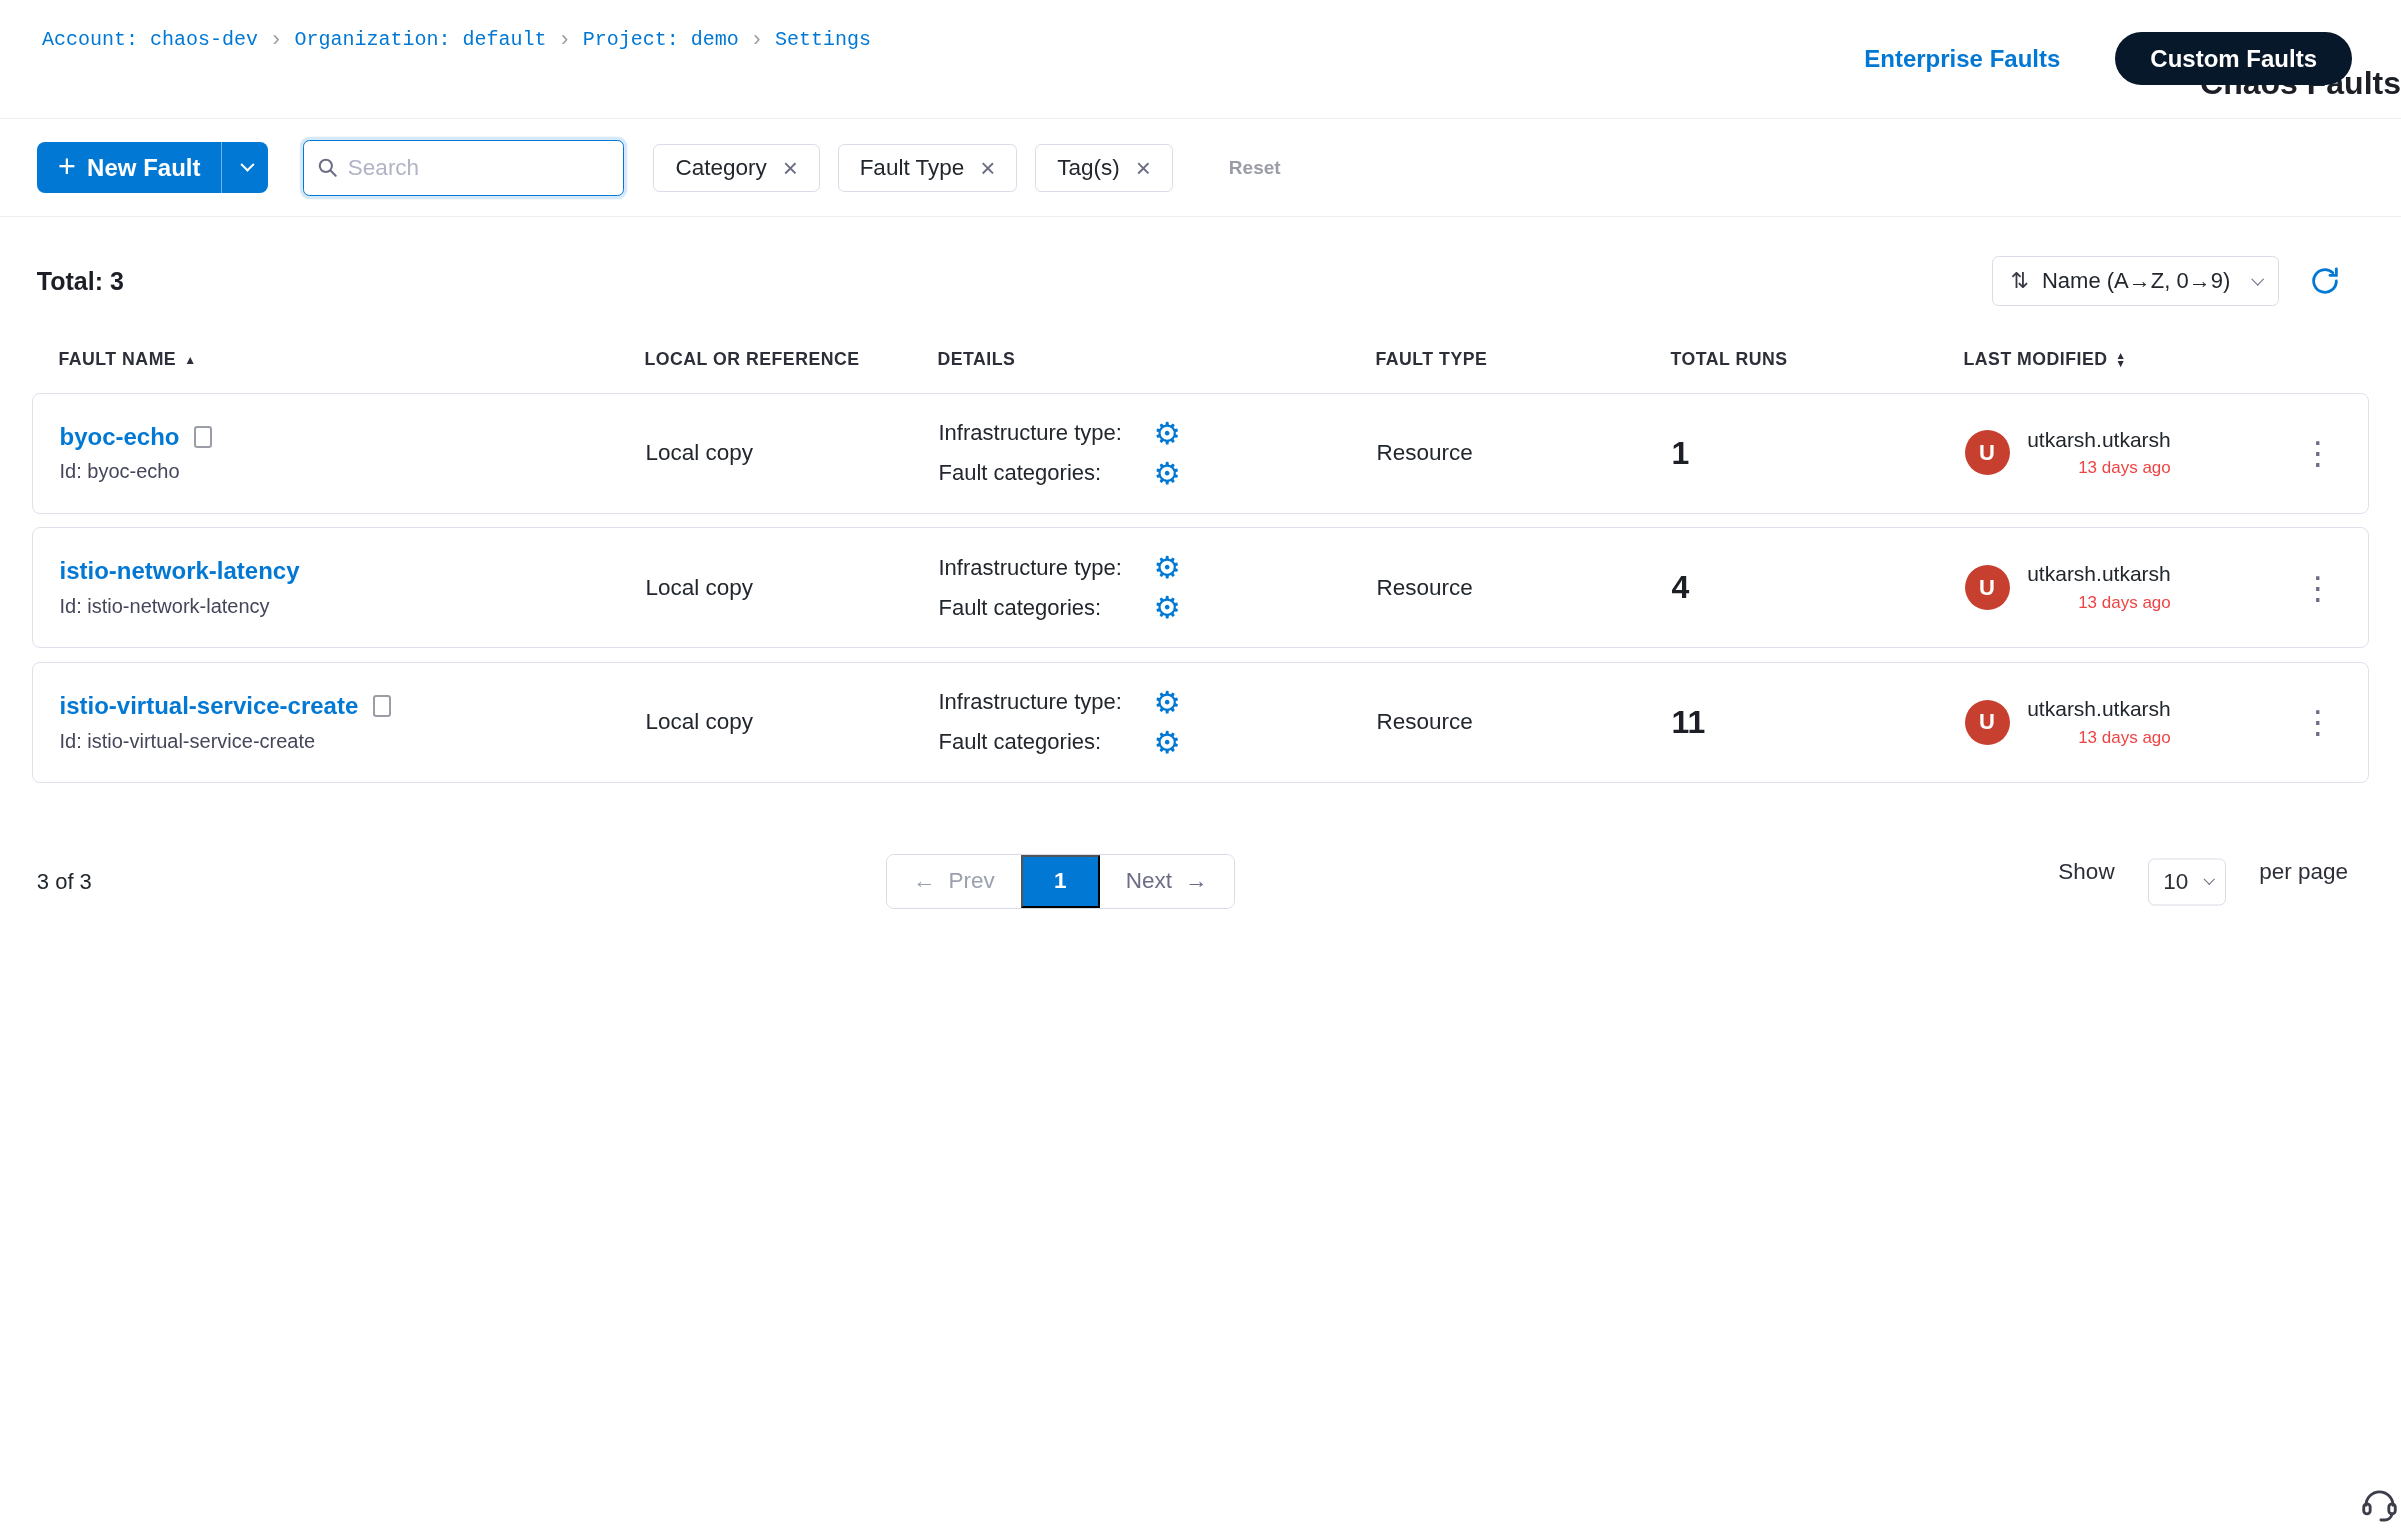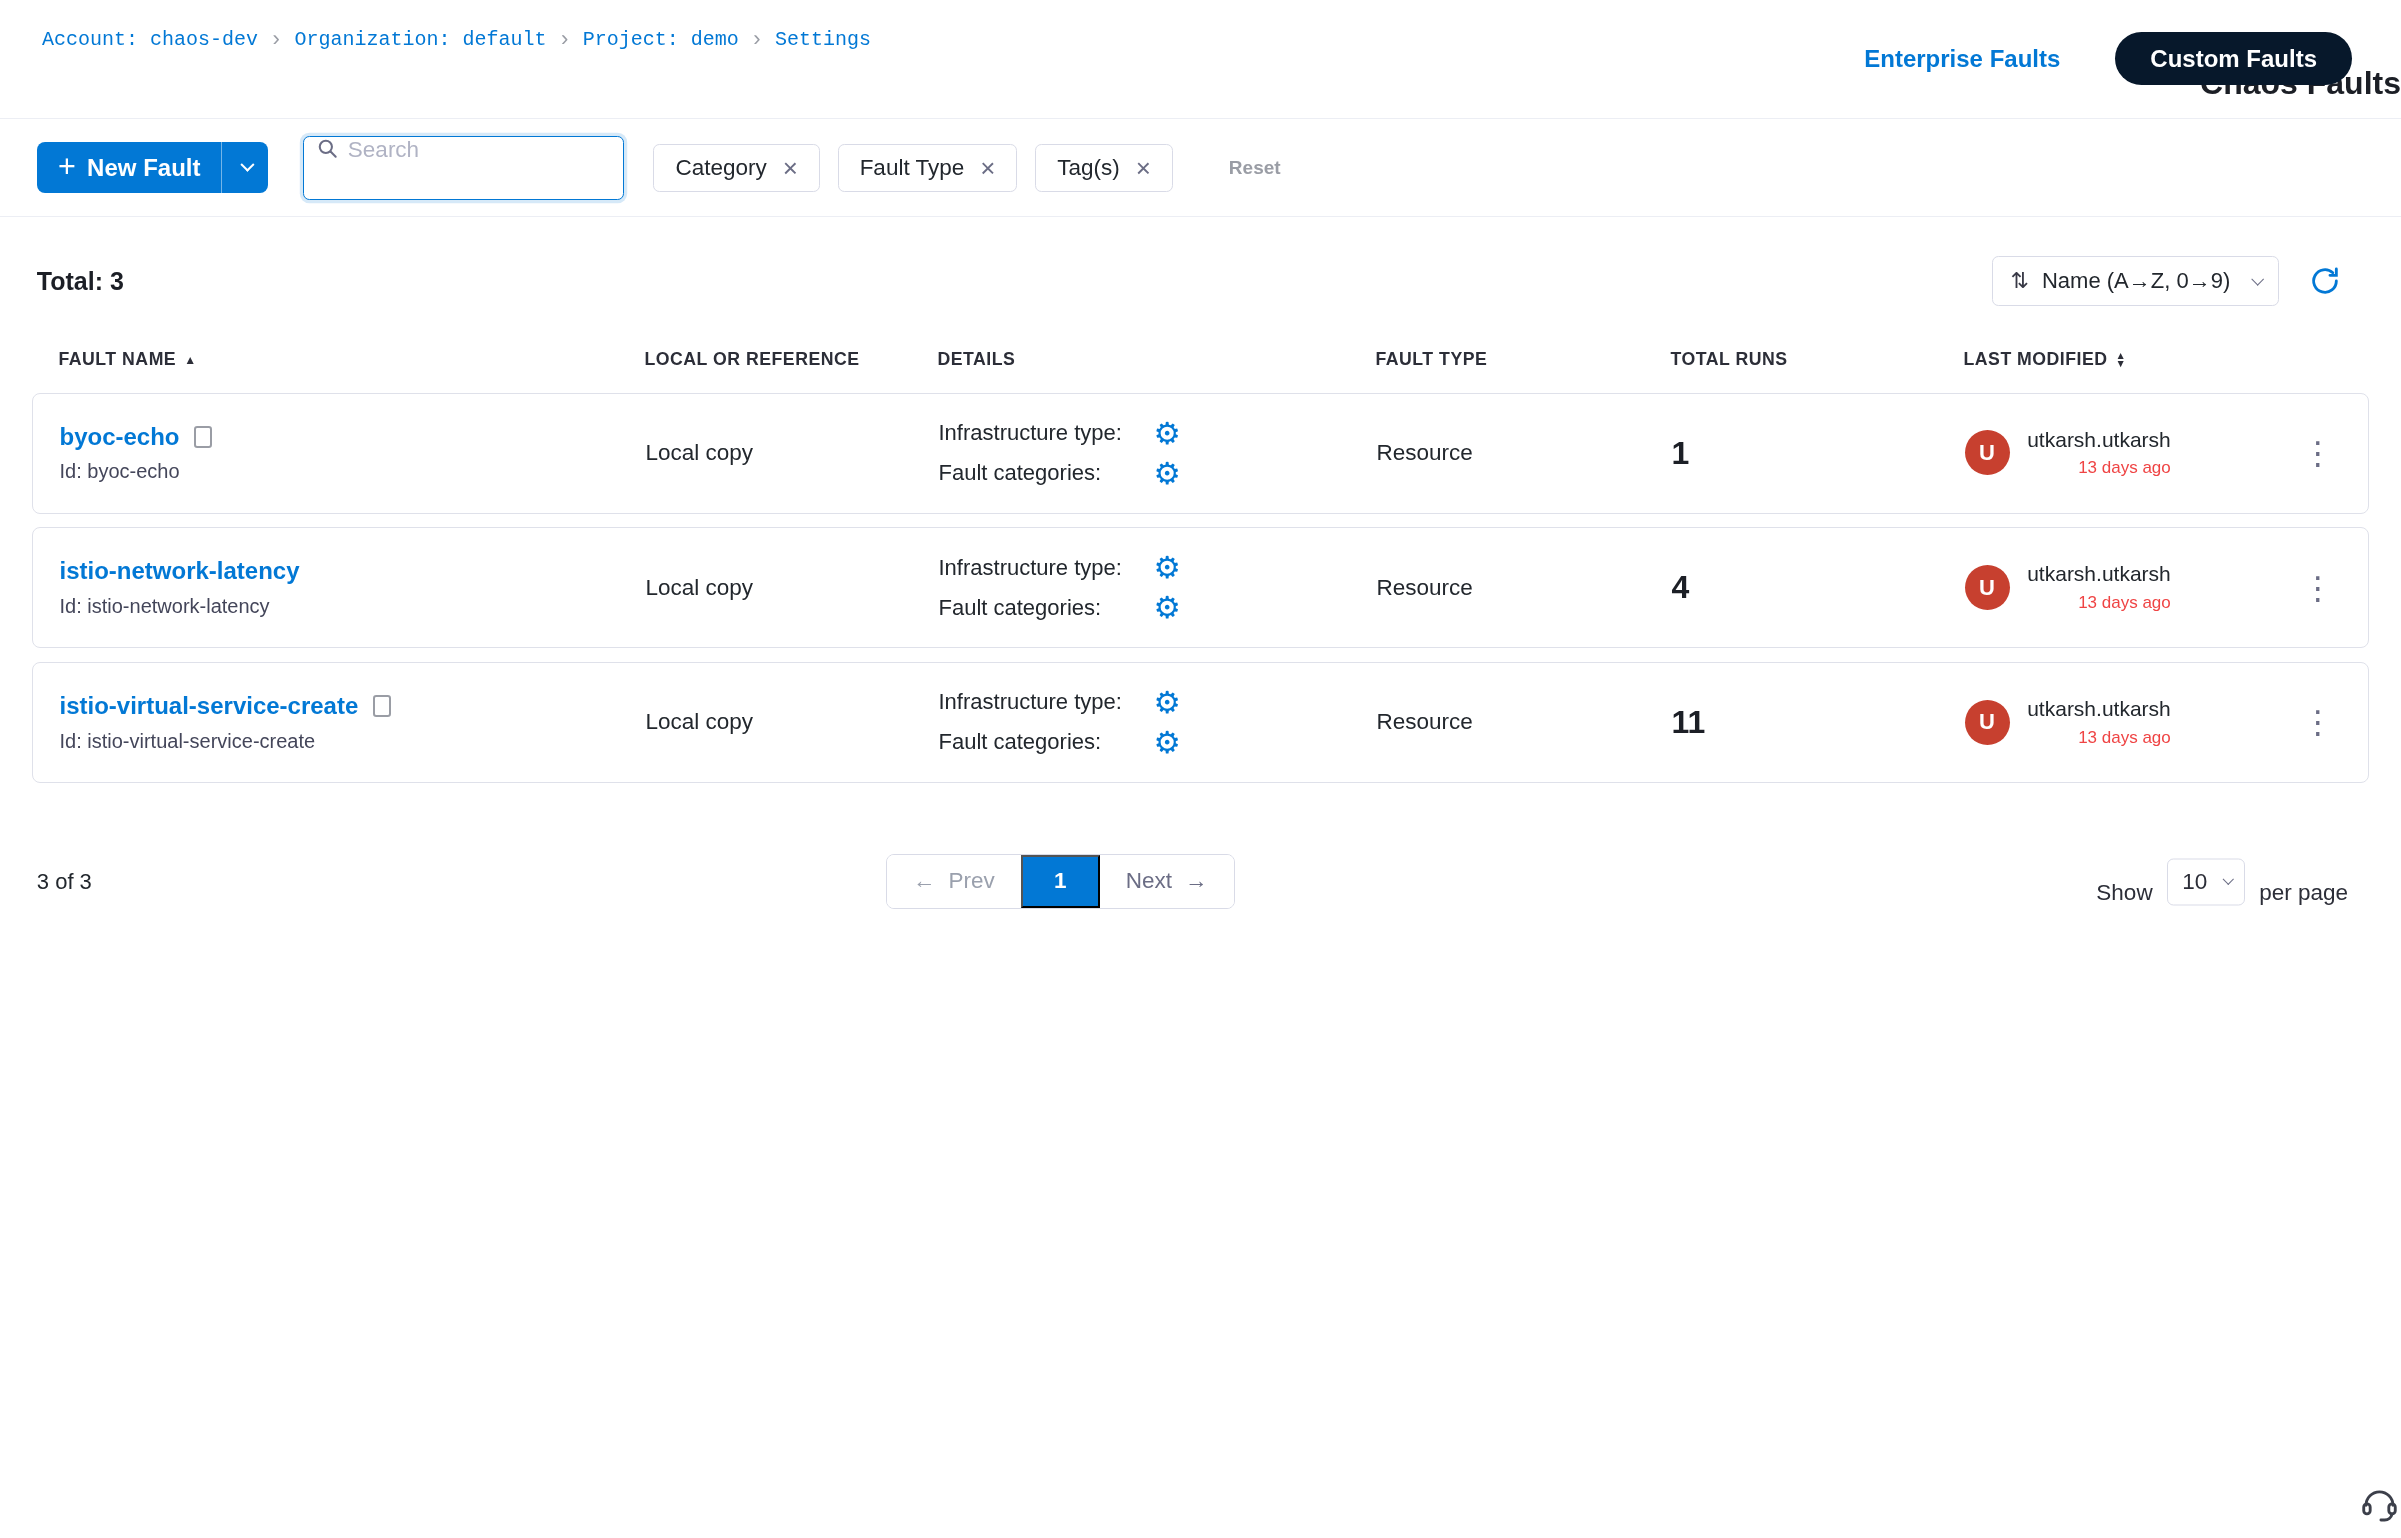--- a/index.html
+++ b/index.html
@@ -17,21 +17,21 @@
   .custom { background:#07182b; color:#fff; border:none; border-radius:803px; font-size:24px; font-weight:600; padding:0 35px; height:53px; font-family:inherit; cursor:pointer; }
 
   
   .toolbar { height:98px; border-bottom:1.6px solid #eceef4; display:flex; align-items:center; padding:0 37px; }
   .newfault { display:flex; height:51px; background:#0278d5; border-radius:8px; color:#fff; align-items:stretch; overflow:hidden; cursor:pointer; }
   .nf-main { display:flex; align-items:center; gap:11.3px; padding:0 21px; font-size:24px; font-weight:700; }
   .plus { font-size:30.5px; font-weight:400; margin-top:-2.4px; }
   .nf-split { width:47px; display:flex; align-items:center; justify-content:center; border-left:1.6px solid rgba(255,255,255,.45); cursor:pointer; }
   .chev { width:10.4px; height:10.4px; border-right:2.4px solid #6b6d85; border-bottom:2.4px solid #6b6d85; transform:rotate(45deg) translateY(-3.2px); display:inline-block; }
   .chev.white { border-color:#fff; }
-  .searchbox { margin-left:35px; width:321px; height:64px; border:1.6px solid #0278d5; box-shadow:0 0 0 3.2px rgba(2,120,213,.16); border-radius:6.4px; display:flex; align-items:flex-start; padding:0 11.3px; gap:9.6px; background:#fff; }
+  .searchbox { margin-left:35px; width:321px; height:56px; border:1.6px solid #0278d5; box-shadow:0 0 0 3.2px rgba(2,120,213,.16); border-radius:6.4px; display:flex; align-items:center; padding:0 11.3px; gap:9.6px; background:#fff; }
   .searchbox svg { flex:0 0 auto; }
   .searchbox input { border:none; outline:none; flex:1; font-size:22.5px; font-family:inherit; color:#22272d; min-width:0; background:transparent; }
   .searchbox input::placeholder { color:#b0b3c4; }
   .chips { display:flex; gap:17.7px; margin-left:29px; }
   .chip { display:flex; align-items:center; gap:16px; height:48px; padding:0 21px; border:1.6px solid #d9dbe7; border-radius:6.4px; background:#fff; font-size:22.5px; color:#22272d; font-family:inherit; cursor:pointer; }
   .chip .x { color:#6b6d85; font-size:26px; line-height:1; cursor:pointer; }
   .reset { margin-left:56px; background:none; border:none; color:#9a9da5; font-size:19px; font-weight:600; font-family:inherit; cursor:pointer; }
 
   
   .content { padding:0 32px; }
@@ -70,21 +70,21 @@
   .kebab { background:none; border:none; font-size:32px; color:#6b6d85; font-family:inherit; cursor:pointer; line-height:1; }
 
   
   .pag { position:relative; margin-top:71px; height:56px; }
   .pag-summary { position:absolute; left:4.8px; top:50%; transform:translateY(-50%); font-size:22px; }
   .pager { position:absolute; left:854px; top:0; display:flex; border:1.6px solid #d9dbe7; border-radius:8px; overflow:hidden; height:55px; background:#fff; }
   .pbtn { display:flex; align-items:center; gap:13px; padding:0 26px; font-size:22.5px; background:#fff; border:none; font-family:inherit; cursor:pointer; }
   .pprev { color:#9aa0ad; }
   .pnext { color:#6b6d85; }
   .pcur { width:79px; background:#0278d5; color:#fff; display:flex; align-items:center; justify-content:center; font-size:22.5px; font-weight:600; cursor:pointer; }
-  .show-group { position:absolute; right:21px; top:50%; transform:translateY(-50%); display:flex; align-items:flex-end; gap:14px; font-size:22.5px; color:#2c2e38; }
+  .show-group { position:absolute; right:21px; top:50%; transform:translateY(-50%); display:flex; align-items:flex-start; gap:33px; font-size:22.5px; color:#2c2e38; }
   .show-select { display:flex; align-items:center; gap:14.5px; border:1.6px solid #d9dbe7; border-radius:6.4px; height:47px; padding:0 14.5px; cursor:pointer; background:#fff; }
   .show-select .chev { width:8px; height:8px; border-width:1.6px; }
 
   .support { position:absolute; right:0px; bottom:13px; width:43px; height:43px; color:#3c3f4a; }
 </style>
 </head>
 <body>
 
 <div class="page">
 

